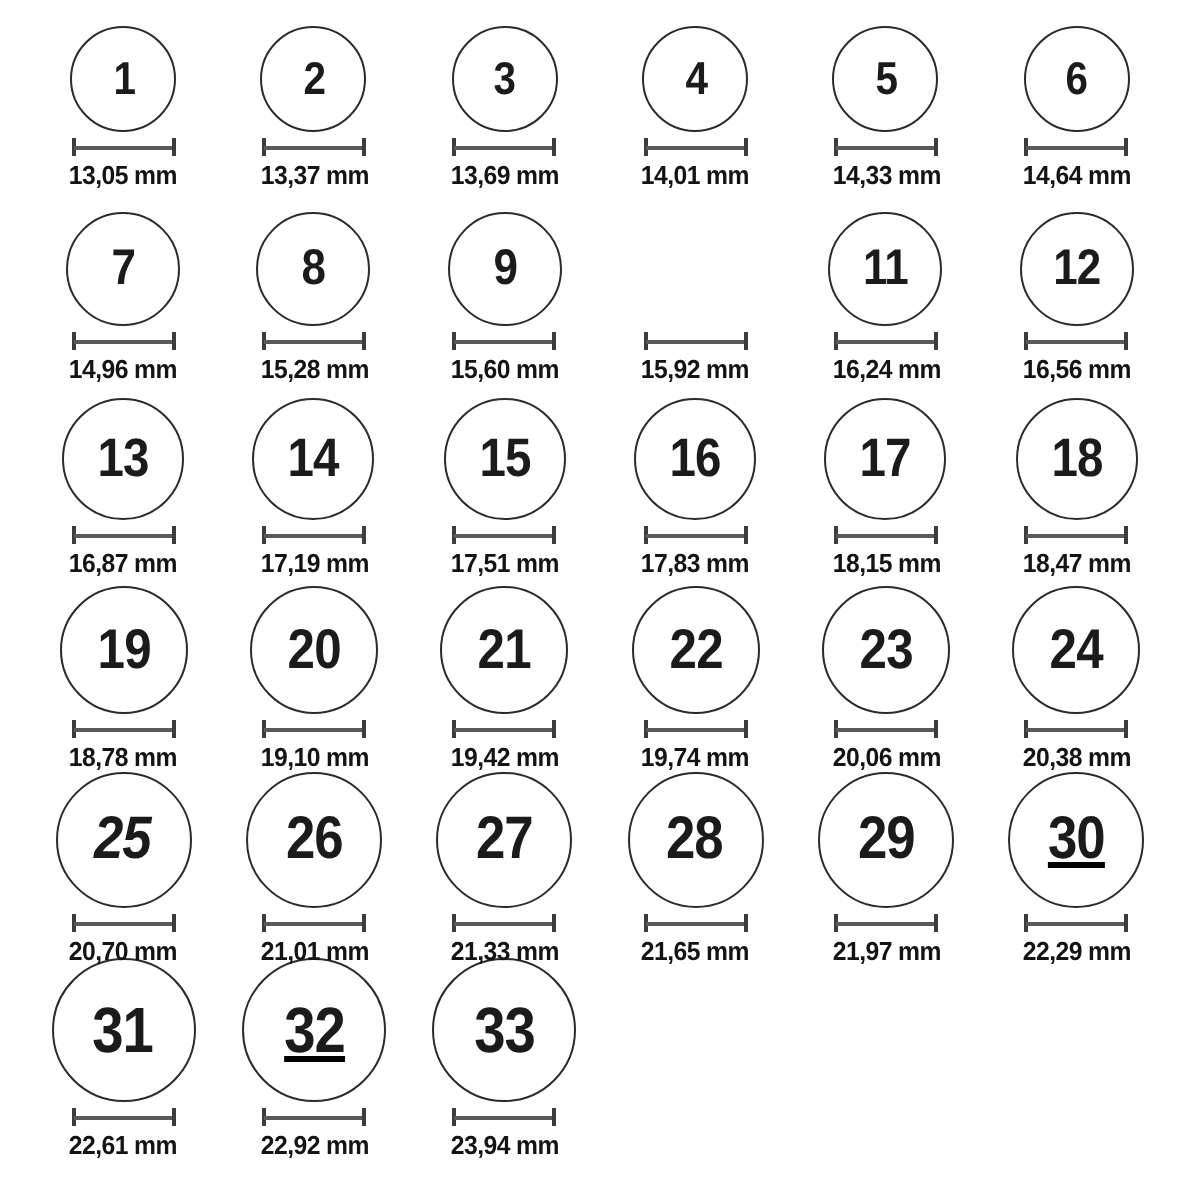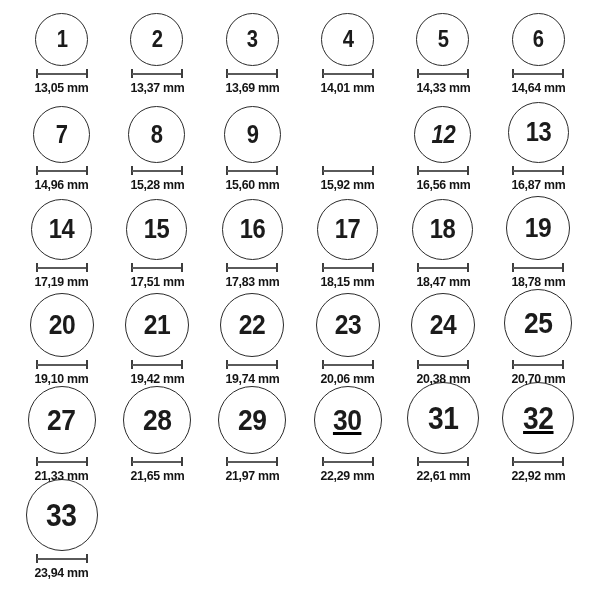--- a/index.html
+++ b/index.html
@@ -194,23 +194,34 @@
 
   <div class="cell">
     <div class="measure">
       <span class="tick left"></span>
       <span class="line"></span>
       <span class="tick right"></span>
     </div>
     <div class="label">15,92 mm</div>
   </div>
 
-
-  <div class="cell">
-    <div class="circle" style="width: 57px; height: 57px; font-style: italic;">
+  <div class="cell">
+    <div class="circle" style="width: 57px; height: 57px;">
+      <span class="num" style="font-size: 25px;">11</span>
+    </div>
+    <div class="measure">
+      <span class="tick left"></span>
+      <span class="line"></span>
+      <span class="tick right"></span>
+    </div>
+    <div class="label">16,24 mm</div>
+  </div>
+
+  <div class="cell">
+    <div class="circle" style="width: 57px; height: 57px;">
       <span class="num" style="font-size: 25px;">12</span>
     </div>
     <div class="measure">
       <span class="tick left"></span>
       <span class="line"></span>
       <span class="tick right"></span>
     </div>
     <div class="label">16,56 mm</div>
   </div>
 
@@ -352,31 +363,42 @@
     </div>
     <div class="measure">
       <span class="tick left"></span>
       <span class="line"></span>
       <span class="tick right"></span>
     </div>
     <div class="label">20,38 mm</div>
   </div>
 
   <div class="cell">
+    <div class="circle" style="width: 68px; height: 68px; font-style: italic;">
+      <span class="num" style="font-size: 30px;">25</span>
+    </div>
+    <div class="measure">
+      <span class="tick left"></span>
+      <span class="line"></span>
+      <span class="tick right"></span>
+    </div>
+    <div class="label">20,70 mm</div>
+  </div>
+
+  <div class="cell">
     <div class="circle" style="width: 68px; height: 68px;">
-      <span class="num" style="font-size: 30px;">25</span>
-    </div>
-    <div class="measure">
-      <span class="tick left"></span>
-      <span class="line"></span>
-      <span class="tick right"></span>
-    </div>
-    <div class="label">20,70 mm</div>
-  </div>
-
+      <span class="num" style="font-size: 30px;">26</span>
+    </div>
+    <div class="measure">
+      <span class="tick left"></span>
+      <span class="line"></span>
+      <span class="tick right"></span>
+    </div>
+    <div class="label">21,01 mm</div>
+  </div>
 
   <div class="cell">
     <div class="circle" style="width: 68px; height: 68px;">
       <span class="num" style="font-size: 30px;">27</span>
     </div>
     <div class="measure">
       <span class="tick left"></span>
       <span class="line"></span>
       <span class="tick right"></span>
     </div>

